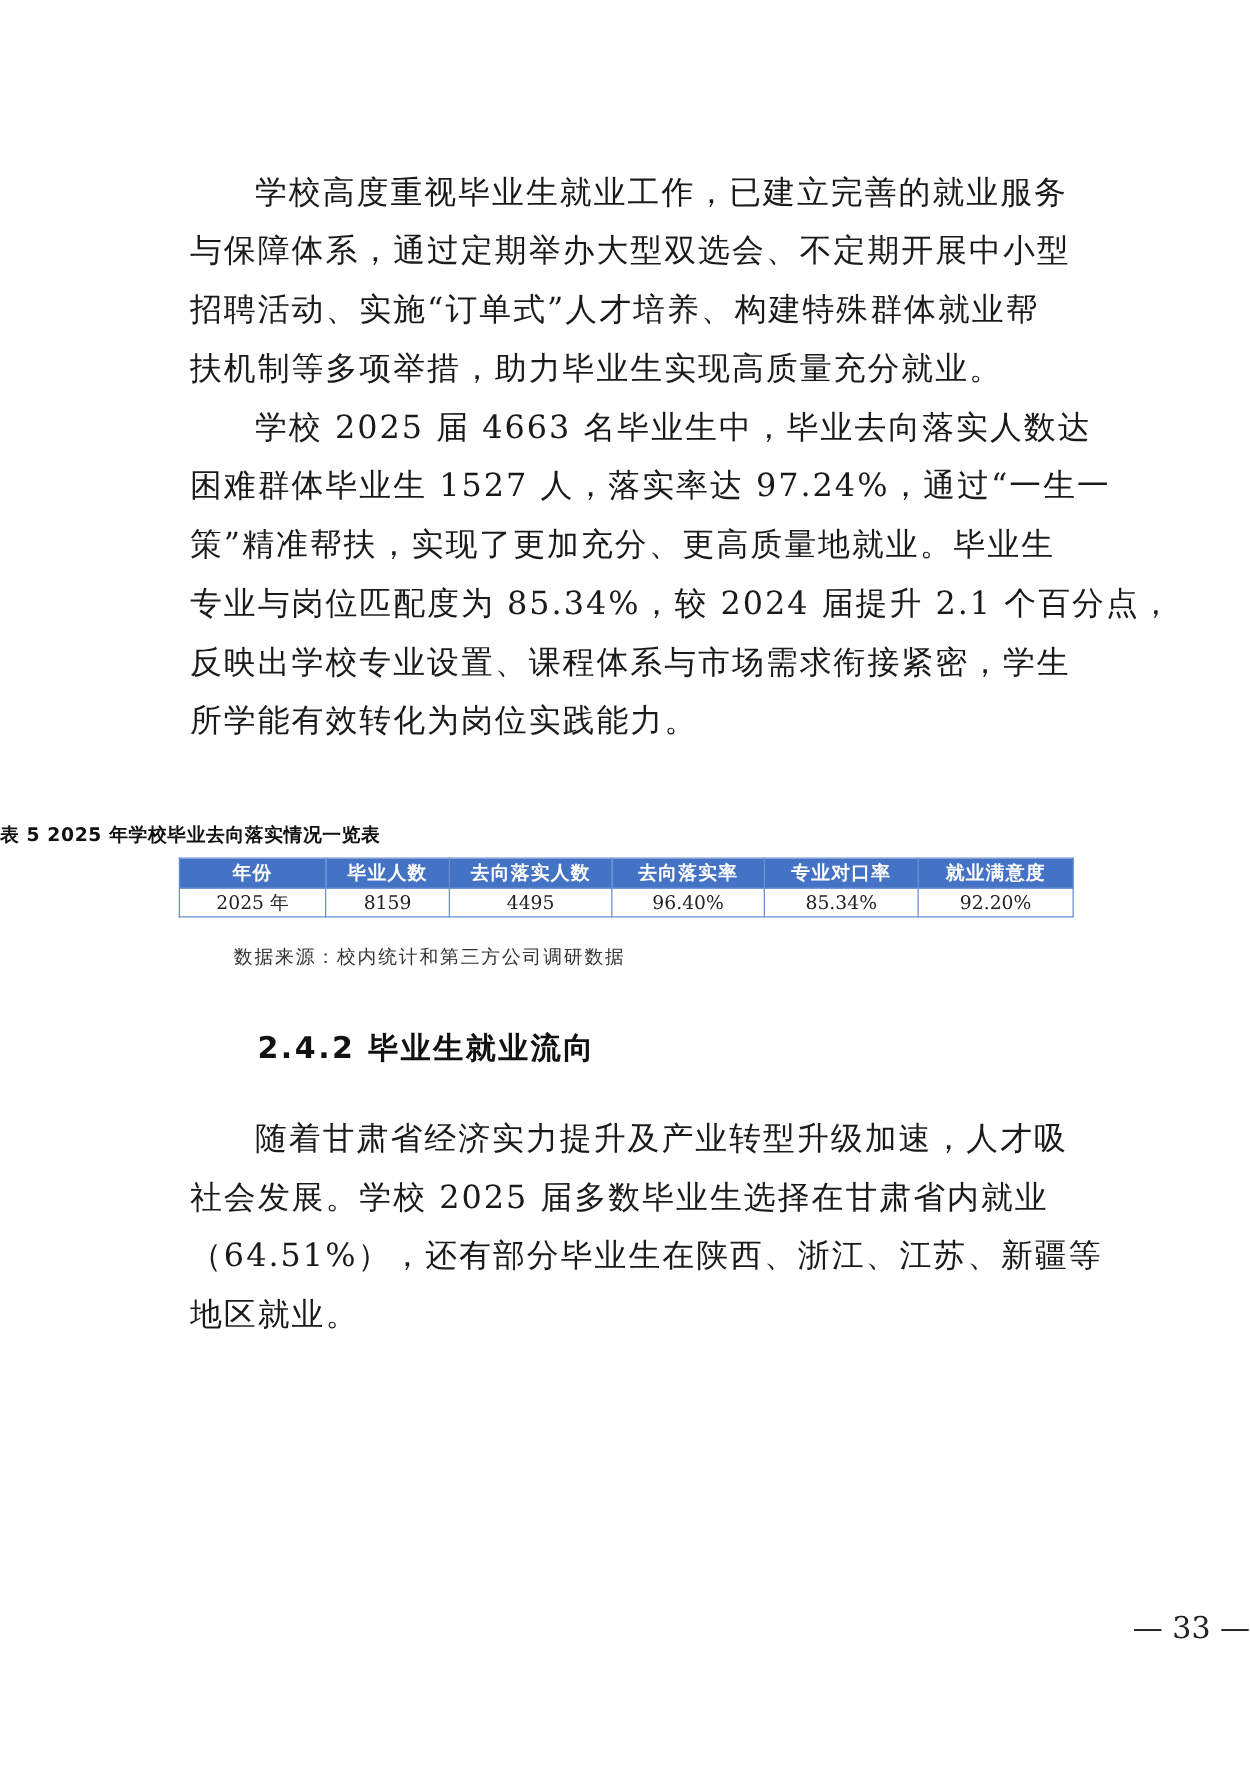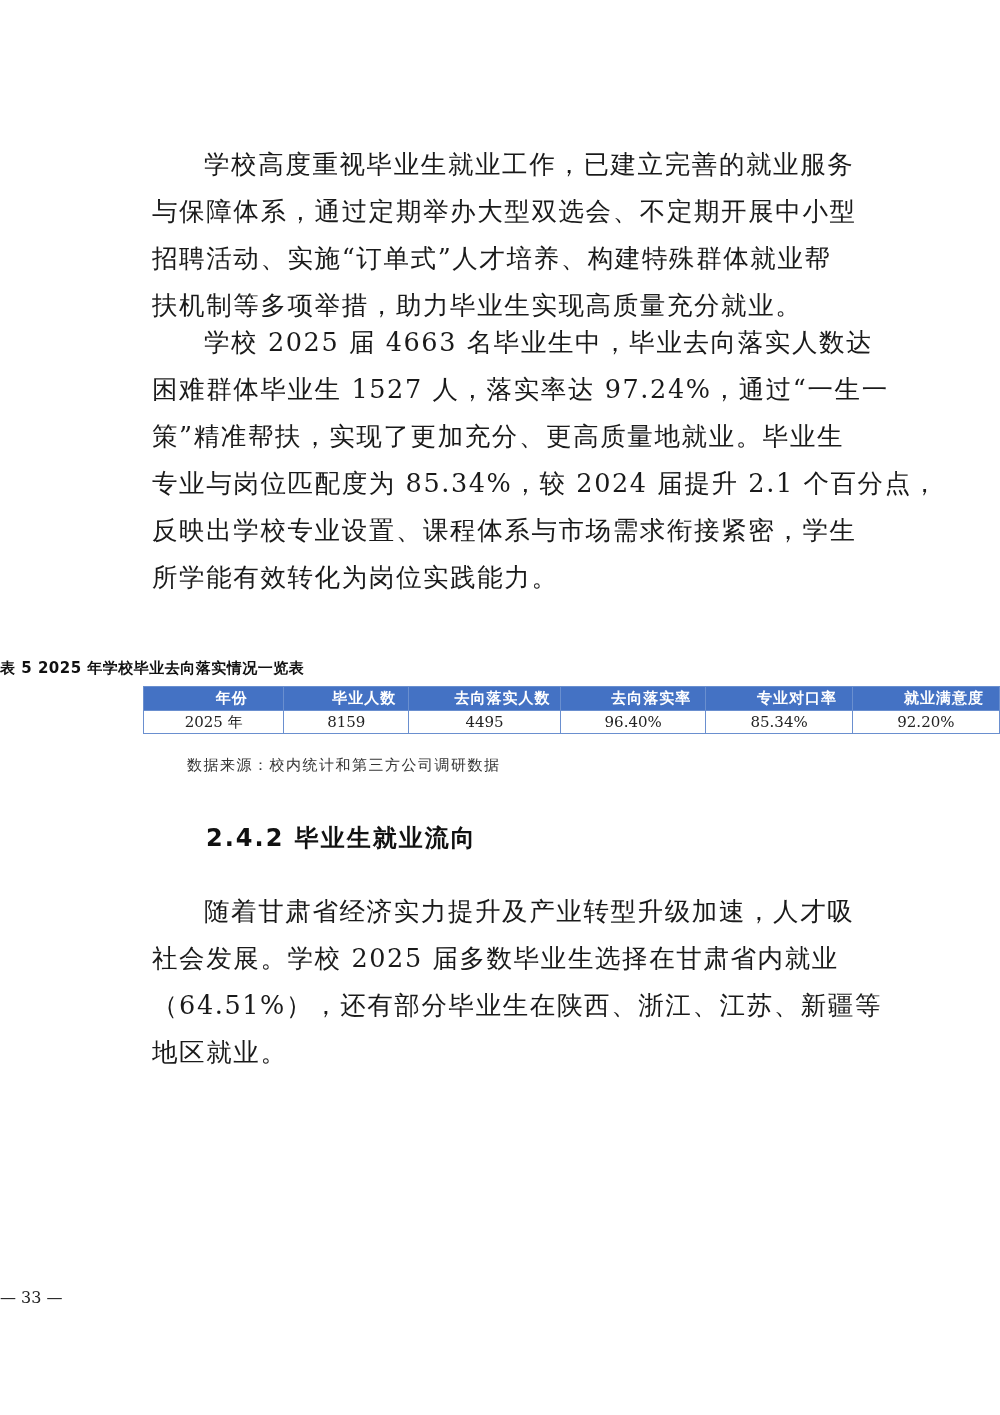--- a/index.html
+++ b/index.html
@@ -2,42 +2,42 @@
 <html><head>
 <meta charset="utf-8">
 <style>
   html, body { margin: 0; padding: 0; background: #ffffff; }
   body { width: 1000px; height: 1415px; position: relative; overflow: hidden;
          font-family: "DejaVu Serif", "Liberation Serif", serif; color: #1a1a1a; }
   .para { position: absolute; left: 152px; width: 700px; font-size: 25.5px;
           line-height: 47px; letter-spacing: 1.6px; margin: 0; text-align: justify; }
   .para .line { display: block; white-space: nowrap; height: 47px; }
   .para .indent { padding-left: 52px; }
-  #p1 { top: 141px; }
+  #p1 { top: 131px; }
   #p2 { top: 319px; }
   #p3 { top: 888px; }
   .caption { position: absolute; top: 659px; left: 0; width: 1000px; 
              font-family: "DejaVu Sans", "Liberation Sans", sans-serif; font-weight: bold;
              font-size: 15px; color: #111; letter-spacing: 0.5px; }
   table.data { position: absolute; top: 686px; left: 143px; border-collapse: collapse;
                font-size: 15px; }
   table.data th, table.data td { border: 1px solid #6a8fcf; text-align: center; padding: 0; }
   table.data th { background: #4472c4; color: #ffffff; height: 23px; font-weight: bold;
-                  font-family: "DejaVu Sans", "Liberation Sans", sans-serif; letter-spacing: 1px; padding-left: 36px; }
+                  font-family: "DejaVu Sans", "Liberation Sans", sans-serif; letter-spacing: 1px; }
   table.data td { background: #ffffff; color: #222; height: 22px;
                   font-family: "DejaVu Serif", "Liberation Serif", serif; }
   .c1 { width: 116px; } .c2 { width: 98px; margin-left: 32px; } .c3 { width: 129px; }
   .c4 { width: 121px; } .c5 { width: 122px; } .c6 { width: 123px; }
   .source { position: absolute; top: 756px; left: 187px; font-size: 15px; color: #333;
             letter-spacing: 1.5px; font-family: "DejaVu Sans", "Liberation Sans", sans-serif; }
   .heading { position: absolute; top: 822px; left: 206px; font-size: 24px; font-weight: bold;
              letter-spacing: 2px; color: #111;
              font-family: "DejaVu Sans", "Liberation Sans", sans-serif; }
-  .page-num { position: absolute; top: 1288px; left: 0; width: 1000px; text-align: left;
-              font-size: 16px; color: #222; }
+  .page-num { position: absolute; top: 1288px; left: 0; width: 1000px; text-align: right;
+              font-size: 24px; color: #222; }
 </style>
 </head>
 <body>
 
 <div class="para" id="p1">
   <span class="line indent">学校高度重视毕业生就业工作，已建立完善的就业服务</span>
   <span class="line">与保障体系，通过定期举办大型双选会、不定期开展中小型</span>
   <span class="line">招聘活动、实施“订单式”人才培养、构建特殊群体就业帮</span>
   <span class="line">扶机制等多项举措，助力毕业生实现高质量充分就业。</span>
 </div>

